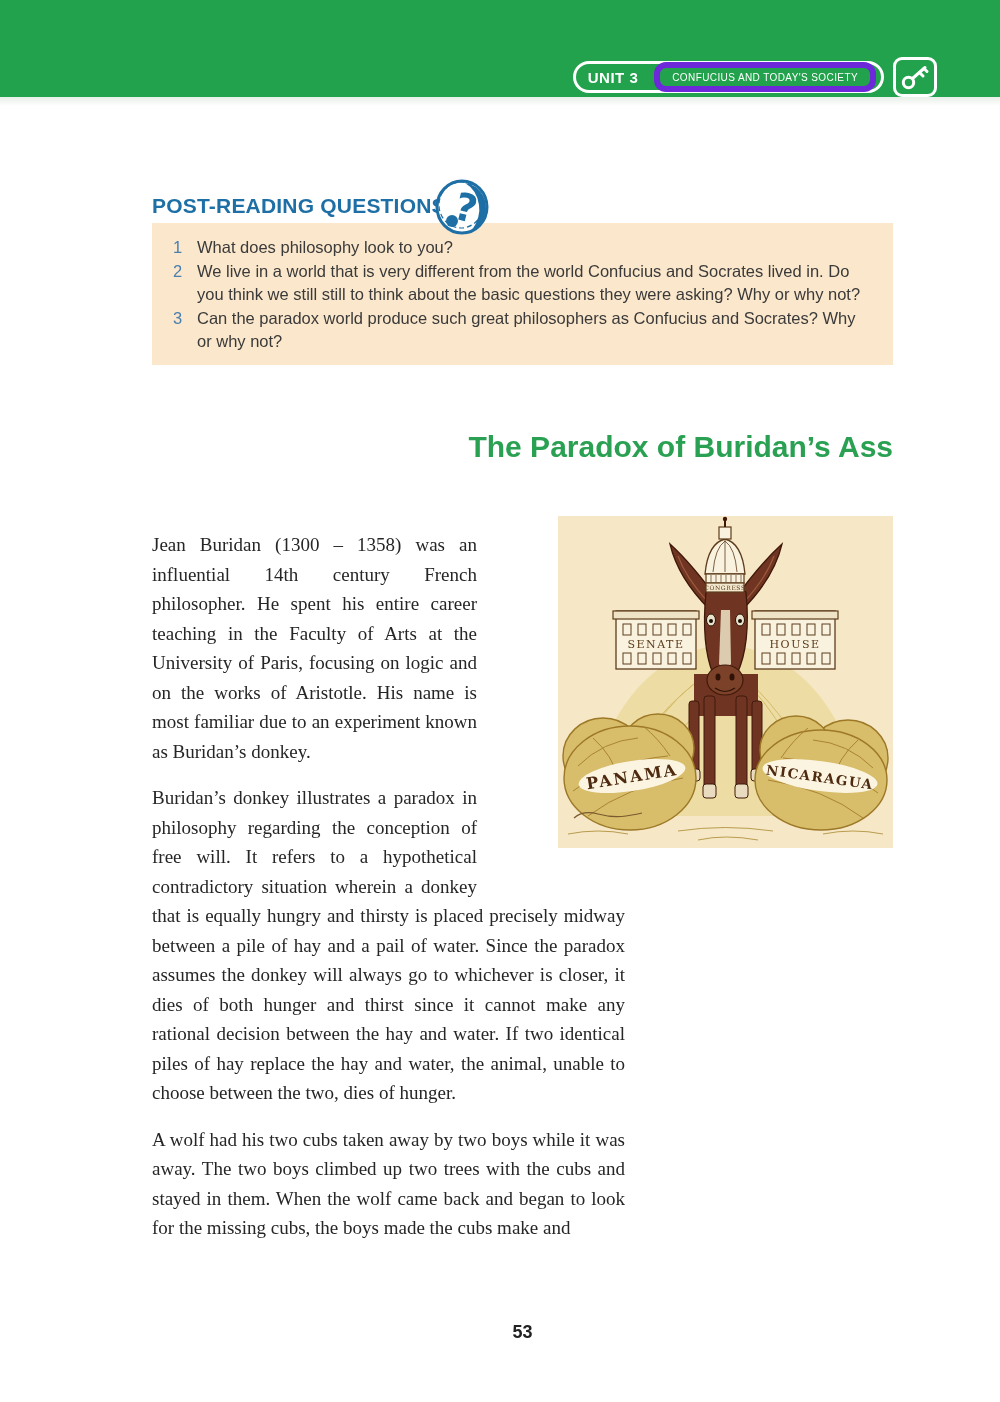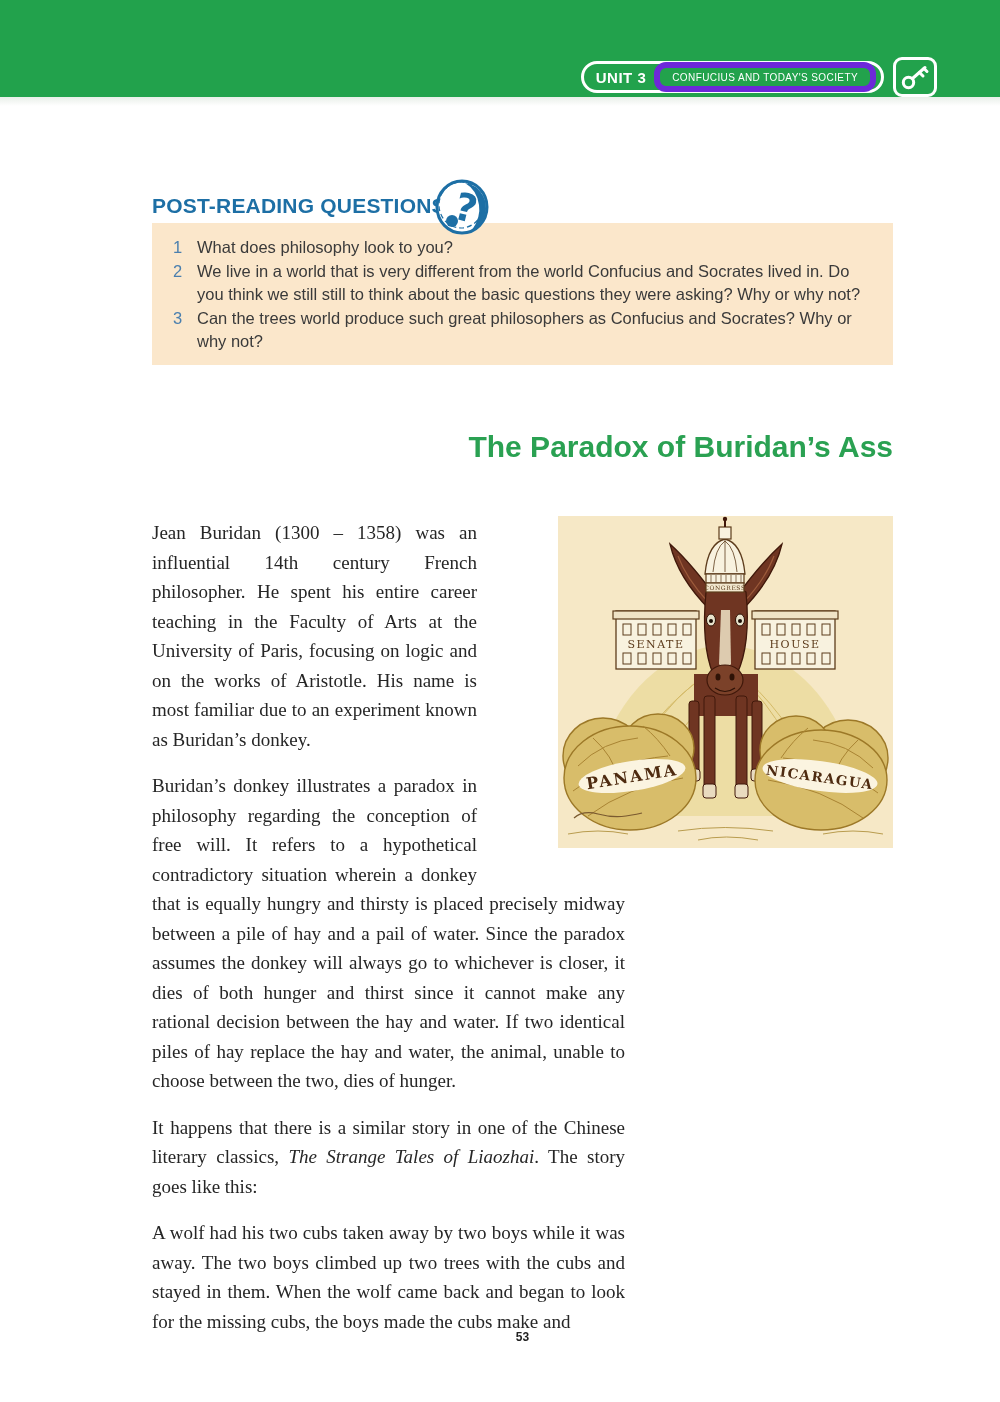--- a/index.html
+++ b/index.html
@@ -5,21 +5,21 @@
   html,body{margin:0;padding:0;background:#ffffff;}
   .page{position:relative;width:1000px;height:1402px;background:#ffffff;overflow:hidden;
         font-family:"Liberation Sans",sans-serif;}
 
   
   .topbar{position:absolute;top:0;left:0;width:1000px;height:97px;background:#22a24c;}
   .topbar-fade{position:absolute;top:97px;left:0;width:1000px;height:9px;
                background:linear-gradient(#e9efe9,#ffffff);}
   .unit-group{position:absolute;top:57px;right:63px;display:flex;align-items:center;}
   .unit-badge{display:flex;align-items:center;border:3px solid #ffffff;border-radius:16px;
-              height:26px;padding:0 5px 0 12px;}
+              height:26px;padding:0 5px 0 12px;gap:8px;}
   .unit-label{color:#ffffff;font-weight:bold;font-size:15px;letter-spacing:.5px;margin-right:8px;white-space:nowrap;}
   .unit-pill{border:6px solid #6d28d9;border-radius:12px;height:18px;display:flex;align-items:center;
              padding:0 12px;color:#ffffff;font-size:10px;letter-spacing:.4px;white-space:nowrap;}
   .key-btn{width:38px;height:34px;border:3px solid #ffffff;border-radius:9px;margin-left:9px;
            display:flex;align-items:center;justify-content:center;}
 
   
   .prq{position:absolute;left:152px;top:193px;width:741px;}
   .prq-heading{margin:0;font-size:21px;font-weight:bold;color:#1d6fa5;letter-spacing:.2px;line-height:26px;}
   .prq-icon{position:absolute;left:283px;top:-14px;width:55px;height:56px;}
@@ -27,28 +27,28 @@
   .q-row{display:flex;font-size:16.5px;line-height:23.5px;color:#3a3a3a;}
   .q-num{width:13px;flex:0 0 13px;text-align:center;color:#4a7fae;margin-right:13px;}
   .q-text{flex:1;}
 
   
   .article-title{position:absolute;left:152px;top:425px;width:741px;margin:0;text-align:right;
                  font-size:30px;font-weight:bold;color:#2aa152;line-height:44px;}
   .article{position:absolute;left:152px;top:514px;width:473px;
            font-family:"Liberation Serif",serif;font-size:19px;line-height:29.5px;
            color:#262626;text-align:justify;}
-  .article p{margin:4px 0 17px 0;}
+  .article p{margin:16px 0 17px 0;}
   .article .b{font-weight:normal;}
   .article .i{font-style:italic;}
   .cartoon{float:right;width:335px;height:332px;margin:2px -268px 27px 33px;}
   .cartoon svg{display:block;}
 
   .pagenum{position:absolute;left:152px;top:1322px;width:741px;text-align:center;
-           font-size:12px;font-weight:bold;color:#222222;margin-top:8px;}
+           font-size:18px;font-weight:bold;color:#222222;}
 </style>
 </head>
 <body>
 
 <div class="page">
 
   <div class="topbar"></div>
   <div class="topbar-fade"></div>
   <div class="unit-group">
     <div class="unit-badge">
@@ -79,21 +79,21 @@
           <div class="q-row">
             <span class="q-num">1</span>
             <span class="q-text">What does philosophy look to you?</span>
           </div>
           <div class="q-row">
             <span class="q-num">2</span>
             <span class="q-text">We live in a world that is very different from the world Confucius and Socrates lived in. Do you think we still still to think about the basic questions they were asking? Why or why not?</span>
           </div>
           <div class="q-row">
             <span class="q-num">3</span>
-            <span class="q-text">Can the trees world produce such great philosophers as Confucius and Socrates? Why or why not?</span>
+            <span class="q-text">Can the paradox world produce such great philosophers as Confucius and Socrates? Why or why not?</span>
           </div>
         </div>
     </div>
   </div>
 
   <h1 class="article-title">The Paradox of Buridan’s Ass</h1>
 
   <div class="article">
     <figure class="cartoon" style="margin-top:2px;padding-left:48px;">
       <svg width="335" height="332" viewBox="0 0 335 332">
@@ -235,20 +235,19 @@
             <path d="M140,324 Q167,318 200,324"></path>
           <path d="M10,318 Q40,312 70,318"></path>
             <path d="M265,318 Q295,312 325,318"></path>
         </g>
         <path d="M16,302 q9,-8 24,-4 t28,2 t16,-3" fill="none" stroke="#7a5a30" stroke-width="1.2"></path>
       </svg>
     </figure>
     <div id="paragraphs">
         <p><span>Jean Buridan (1300 – 1358) was an influential 14th century French philosopher. He spent his entire career teaching in the Faculty of Arts at the University of Paris, focusing on logic and on the works of Aristotle. His name is most familiar due to an experiment known as Buridan’s donkey.</span></p>
         <p><span>Buridan’s donkey illustrates a paradox in philosophy regarding the conception of free will. It refers to a hypothetical </span><span class="b">contradictory</span><span> situation wherein a donkey that is equally hungry and thirsty is placed </span><span class="b">precisely</span><span> midway between a pile of hay and a pail of water. Since the paradox assumes the donkey will always go to whichever is closer, it dies of both hunger and thirst since it cannot make any rational decision between the hay and water. If two </span><span class="b">identical</span><span> piles of hay replace the hay and water, the animal, unable to choose between the two, dies of hunger.</span></p>
-        <p><span>It happens that there is a similar story in one of the Chinese literary classics, </span><span class="i">The Strange Tales of Liaozhai</span><span>. The story goes like this:</span></p>
         <p><span>A wolf had his two cubs taken away by two boys while it was away. The two boys climbed up two trees with the cubs and stayed in them. When the wolf came back and began to look for the missing cubs, the boys made the cubs </span><span class="b">make</span><span> and</span></p>
       </div>
   </div>
 
   <div class="pagenum">53</div>
 
 </div>
 
 </body></html>

